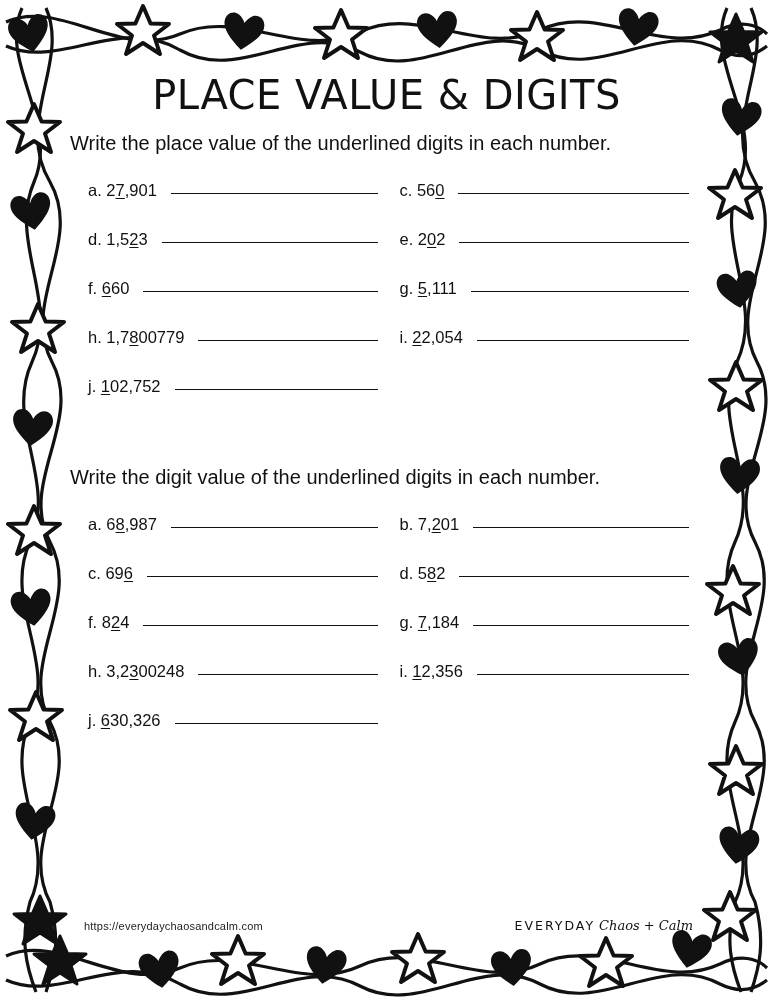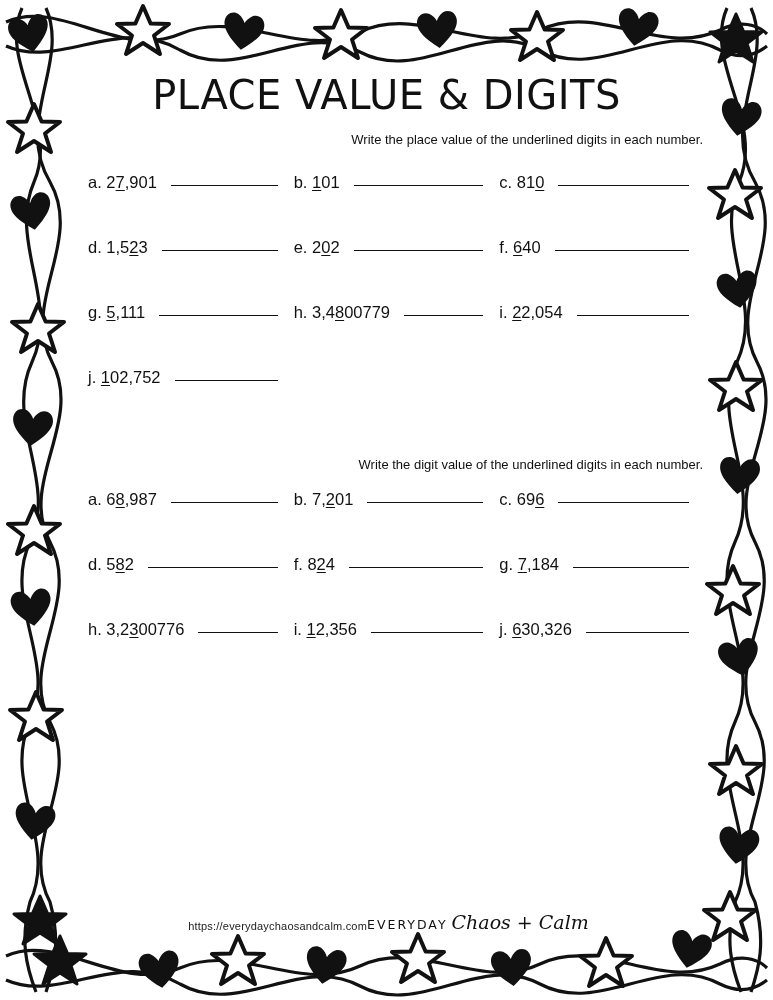--- a/index.html
+++ b/index.html
@@ -38,36 +38,35 @@
   .title {
     text-align: center;
     font-size: 40px;
     letter-spacing: 0.5px;
     font-weight: 400;
     margin: 0 0 14px 0;
     font-family: "DejaVu Sans", sans-serif;
     color: #111;
   }
   .instruction {
-    text-align: right;
-    font-size: 13px;
+    text-align: left;
+    font-size: 20px;
     margin: 0 0 26px 0;
     color: #111;
   }
   .instruction.second {
     margin-top: 0;
-    margin-bottom: 18px;
+    margin-bottom: 26px;
   }
   .grid {
     display: grid;
-    grid-template-columns: 1fr 1fr 1fr;
+    grid-template-columns: 1fr 1fr;
     column-gap: 22px;
     row-gap: 0px;
     padding: 0 14px 0 18px;
-    gap: 16px;
   }
   .item {
     display: flex;
     align-items: baseline;
     height: 49px;
   }
   .item .label {
     font-size: 16.5px;
     white-space: nowrap;
     color: #111;
@@ -86,38 +85,38 @@
     top: -2px;
   }
   .section-gap { height: 40px; }
   .footer {
     position: absolute;
     left: 14px;
     right: 10px;
     bottom: 0px;
     display: flex;
     align-items: flex-end;
-    justify-content: center;
+    justify-content: space-between;
   }
   .footer-url {
     font-size: 11px;
     color: #222;
     letter-spacing: 0.2px;
   }
   .brand {
     text-align: right;
     line-height: 1;
   }
   .brand .brand-main {
     font-size: 12.5px;
     letter-spacing: 2px;
     font-family: "DejaVu Sans", sans-serif;
   }
   .brand .brand-script {
-    font-size: 19px;
+    font-size: 13px;
     font-family: "DejaVu Serif", serif;
     font-style: italic;
   }
   .brand-row { display: flex; align-items: baseline; gap: 4px; justify-content: flex-end; }
 </style>
 </head>
 <body>
 
 <div class="page">
 
@@ -197,45 +196,41 @@
     <h1 class="title">PLACE VALUE &amp; DIGITS</h1>
 
     <p class="instruction">Write the place value of the underlined digits in each number.</p>
 
     <div class="grid">
       <div class="item">
         <span class="label"><span>a.</span>&nbsp;<span>2</span><u>7</u><span>,901</span></span>
         <span class="rule"></span>
       </div>
       <div class="item">
-        <span class="label"><span>b.</span>&nbsp;<span></span><u>1</u><span>01</span></span>
-        <span class="rule"></span>
-      </div>
-      <div class="item">
-        <span class="label"><span>c.</span>&nbsp;<span>81</span><u>0</u><span></span></span>
+        <span class="label"><span>c.</span>&nbsp;<span>56</span><u>0</u><span></span></span>
         <span class="rule"></span>
       </div>
       <div class="item">
         <span class="label"><span>d.</span>&nbsp;<span>1,5</span><u>2</u><span>3</span></span>
         <span class="rule"></span>
       </div>
       <div class="item">
         <span class="label"><span>e.</span>&nbsp;<span>2</span><u>0</u><span>2</span></span>
         <span class="rule"></span>
       </div>
       <div class="item">
-        <span class="label"><span>f.</span>&nbsp;<span></span><u>6</u><span>40</span></span>
+        <span class="label"><span>f.</span>&nbsp;<span></span><u>6</u><span>60</span></span>
         <span class="rule"></span>
       </div>
       <div class="item">
         <span class="label"><span>g.</span>&nbsp;<span></span><u>5</u><span>,111</span></span>
         <span class="rule"></span>
       </div>
       <div class="item">
-        <span class="label"><span>h.</span>&nbsp;<span>3,4</span><u>8</u><span>00779</span></span>
+        <span class="label"><span>h.</span>&nbsp;<span>1,7</span><u>8</u><span>00779</span></span>
         <span class="rule"></span>
       </div>
       <div class="item">
         <span class="label"><span>i.</span>&nbsp;<span></span><u>2</u><span>2,054</span></span>
         <span class="rule"></span>
       </div>
       <div class="item">
         <span class="label"><span>j.</span>&nbsp;<span></span><u>1</u><span>02,752</span></span>
         <span class="rule"></span>
       </div>
@@ -264,21 +259,21 @@
       </div>
       <div class="item">
         <span class="label"><span>f.</span>&nbsp;<span>8</span><u>2</u><span>4</span></span>
         <span class="rule"></span>
       </div>
       <div class="item">
         <span class="label"><span>g.</span>&nbsp;<span></span><u>7</u><span>,184</span></span>
         <span class="rule"></span>
       </div>
       <div class="item">
-        <span class="label"><span>h.</span>&nbsp;<span>3,2</span><u>3</u><span>00776</span></span>
+        <span class="label"><span>h.</span>&nbsp;<span>3,2</span><u>3</u><span>00248</span></span>
         <span class="rule"></span>
       </div>
       <div class="item">
         <span class="label"><span>i.</span>&nbsp;<span></span><u>1</u><span>2,356</span></span>
         <span class="rule"></span>
       </div>
       <div class="item">
         <span class="label"><span>j.</span>&nbsp;<span></span><u>6</u><span>30,326</span></span>
         <span class="rule"></span>
       </div>

